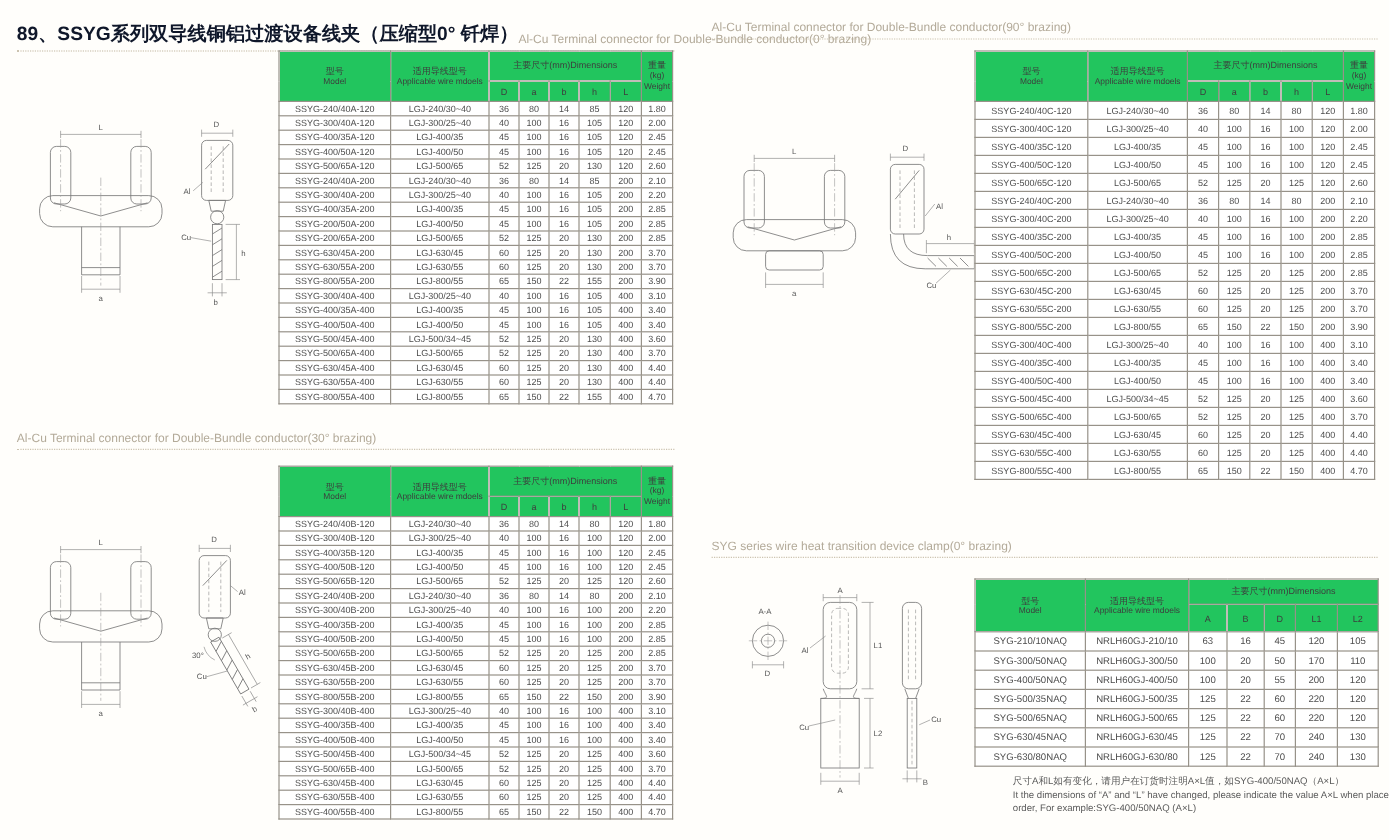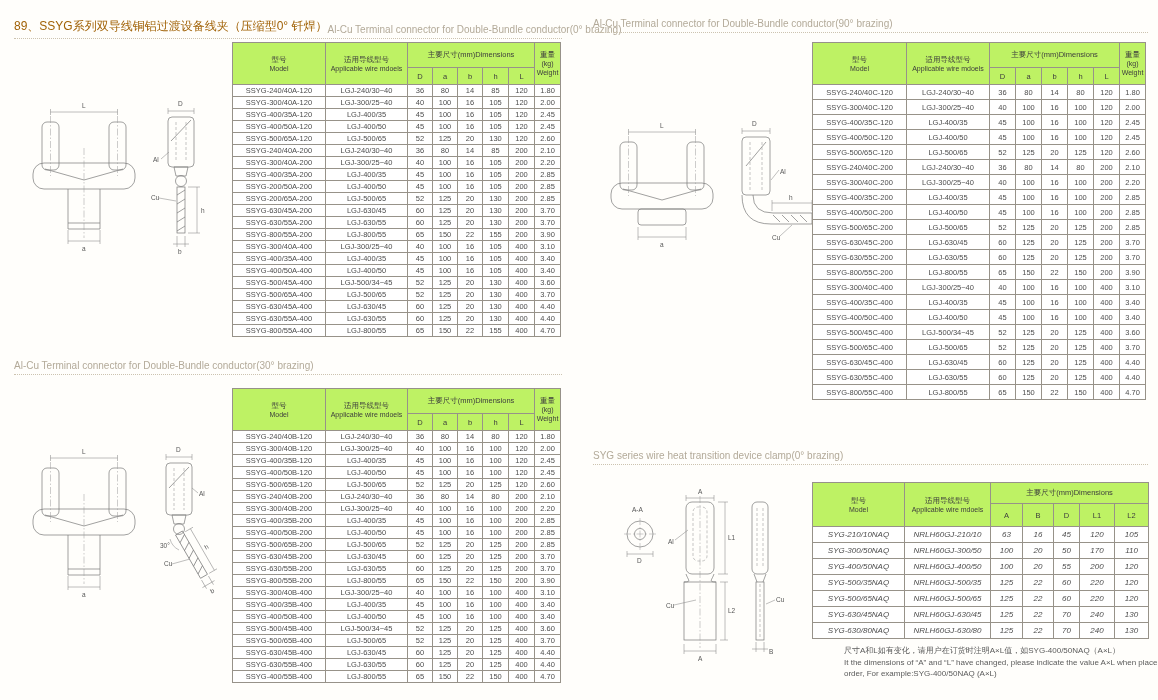--- a/index.html
+++ b/index.html
@@ -1,34 +1,34 @@
 <!DOCTYPE html>
 <html><head>
 <meta charset="utf-8">
 <style>
   html,body{margin:0;padding:0;background:#ffffff;}
   .page{position:relative;width:1158px;height:700px;background:#fffefb;
         font-family:"Liberation Sans","DejaVu Sans",sans-serif;overflow:hidden;}
   .title-row{position:absolute;display:flex;justify-content:space-between;align-items:flex-end;
              border-bottom:1px dotted #ccc3b0;padding-bottom:3px;}
-  .sec-title{color:#a16207;font-weight:normal;font-size:12px;white-space:nowrap;}
+  .sec-title{color:#0f172a;font-weight:bold;font-size:16px;white-space:nowrap;}
   .sec-sub{color:#b3aa99;font-size:10px;white-space:nowrap;}
   table.cat{position:absolute;border-collapse:collapse;table-layout:fixed;background:#fff;}
   table.cat td{border:1px solid #979289;text-align:center;vertical-align:middle;
                color:#4d4d4d;padding:0;overflow:hidden;white-space:nowrap;font-size:7.5px;}
-  table.cat thead td{background:#bef264;color:#3d3d3d;}
+  table.cat thead td{background:#22c55e;color:#3d3d3d;}
   .hline{display:block;line-height:9px;font-size:7.5px;}
   .hline.en{font-size:7px;}
   tr.h1 td{height:24px;}
   tr.h2 td{height:16px;}
   .t92 tr.h1 td{height:20px;}
   .t92 tr.h2 td{height:22px;}
   .rows-s tr.dtr td{height:11px;}
   .rows-m tr.dtr td{height:14px;}
-  .rows-l tr.dtr td{height:15px;font-size:8px;font-style:italic;}
+  .rows-l tr.dtr td{height:15px;font-size:8px;}
   .note{position:absolute;color:#5b5b5b;font-size:8px;line-height:11px;margin-left:32px;}
   .note p{margin:0 0 1px 0;}
   svg.diagram{position:absolute;}
   svg.diagram .draw{stroke:#787878;stroke-width:0.7;fill:none;}
   svg.diagram .cl{stroke:#9a9a9a;stroke-width:0.5;fill:none;stroke-dasharray:7 2 1.5 2;}
   svg.diagram .hid{stroke:#8a8a8a;stroke-width:0.5;fill:none;stroke-dasharray:3 2;}
   svg.diagram .dim{stroke:#8a8a8a;stroke-width:0.55;fill:none;}
   svg.diagram text{fill:#565656;font-size:6.5px;font-family:"Liberation Sans","DejaVu Sans",sans-serif;stroke:none;}
 </style>
 </head>

